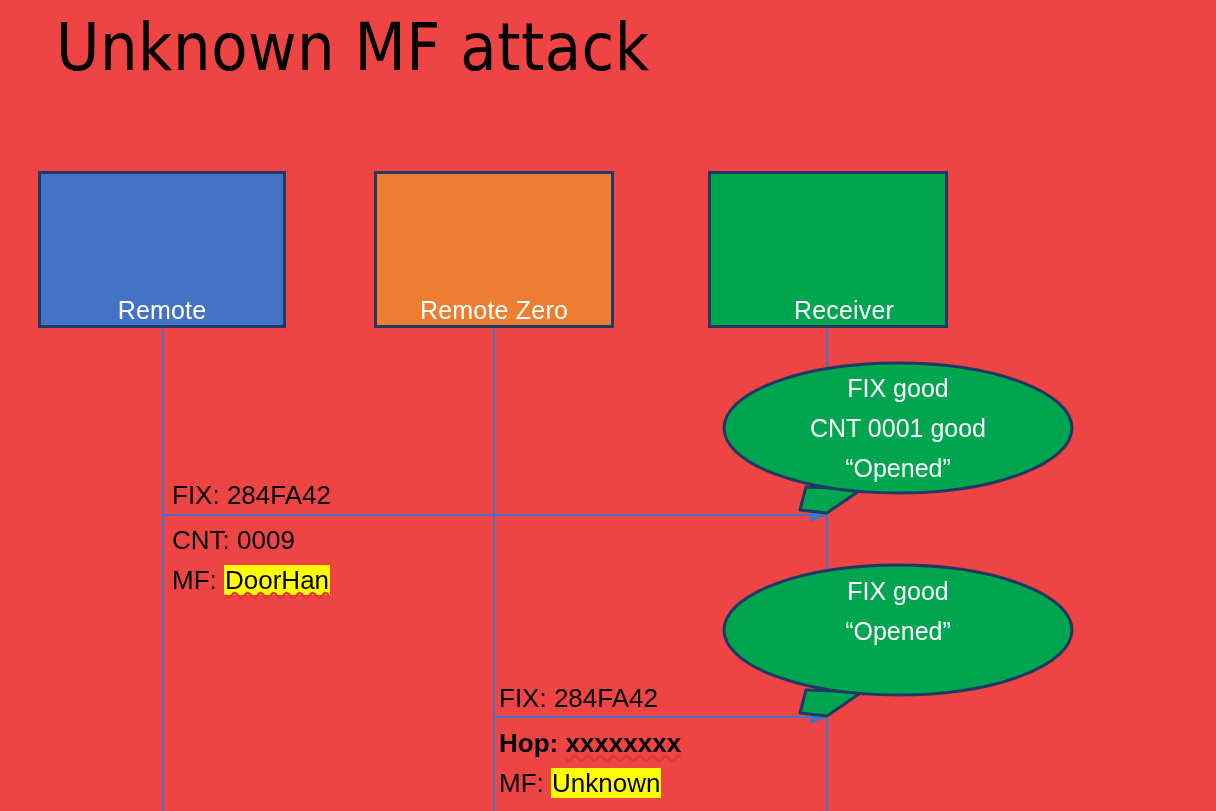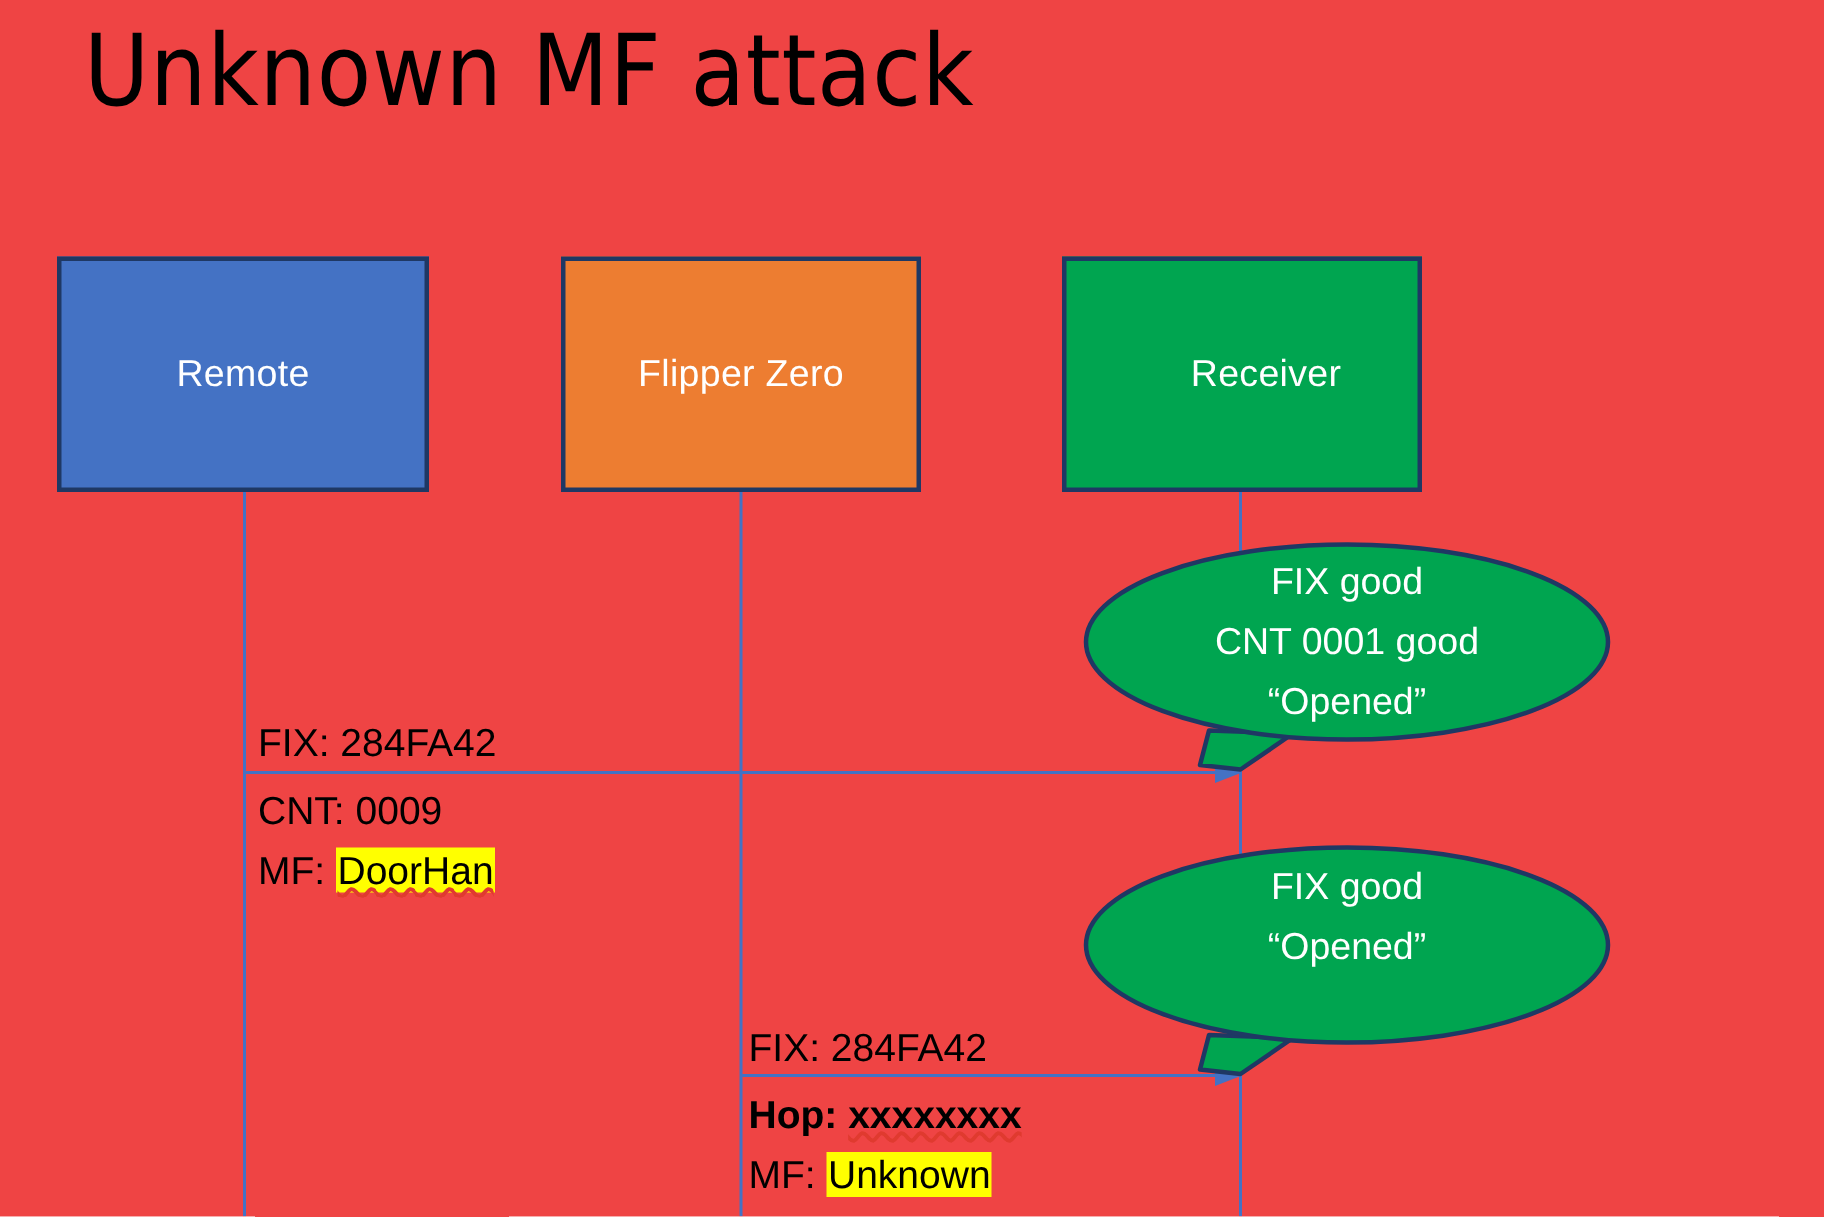--- a/index.html
+++ b/index.html
@@ -34,21 +34,21 @@
     line-height: 84px;
     letter-spacing: 0.5px;
     color: #000000;
     white-space: nowrap;
   }
   .node-box {
     position: absolute;
     box-sizing: border-box;
     border: 3px solid #1F3864;
     display: flex;
-    align-items: center;
+    align-items: flex-end;
     justify-content: center;
   }
   .node-label {
     color: #ffffff;
     font-size: 25px;
     font-weight: 400;
     letter-spacing: 0.2px;
   }
   .bubble-text {
     position: absolute;
@@ -105,21 +105,21 @@
       <line x1="494" y1="717" x2="819" y2="717" stroke="#4472C4" stroke-width="2"></line>
       <polygon points="828,717 810,710 810,724" fill="#4472C4"></polygon>
     </g>
   </svg>
 
   <div class="node-box" style="left:38px; top:171px; width:248px; height:157px; background:#4472C4;">
     <span class="node-label">Remote</span>
   </div>
 
   <div class="node-box" style="left:374px; top:171px; width:240px; height:157px; background:#ED7D31;">
-    <span class="node-label">Flipper Zero</span>
+    <span class="node-label">Remote Zero</span>
   </div>
 
   <div class="node-box" style="left:708px; top:171px; width:240px; height:157px; background:#00A550;padding-left:32px;">
     <span class="node-label">Receiver</span>
   </div>
 
   <svg class="layer" viewBox="0 0 1216 811">
     <g>
       <path d="M 806,487 L 800,510 L 827,513 L 862,489 Z" fill="#00A550" stroke="#1F3864" stroke-width="3" stroke-linejoin="round"></path>
       <ellipse cx="898" cy="428" rx="174" ry="65" fill="#00A550" stroke="#1F3864" stroke-width="3"></ellipse>

